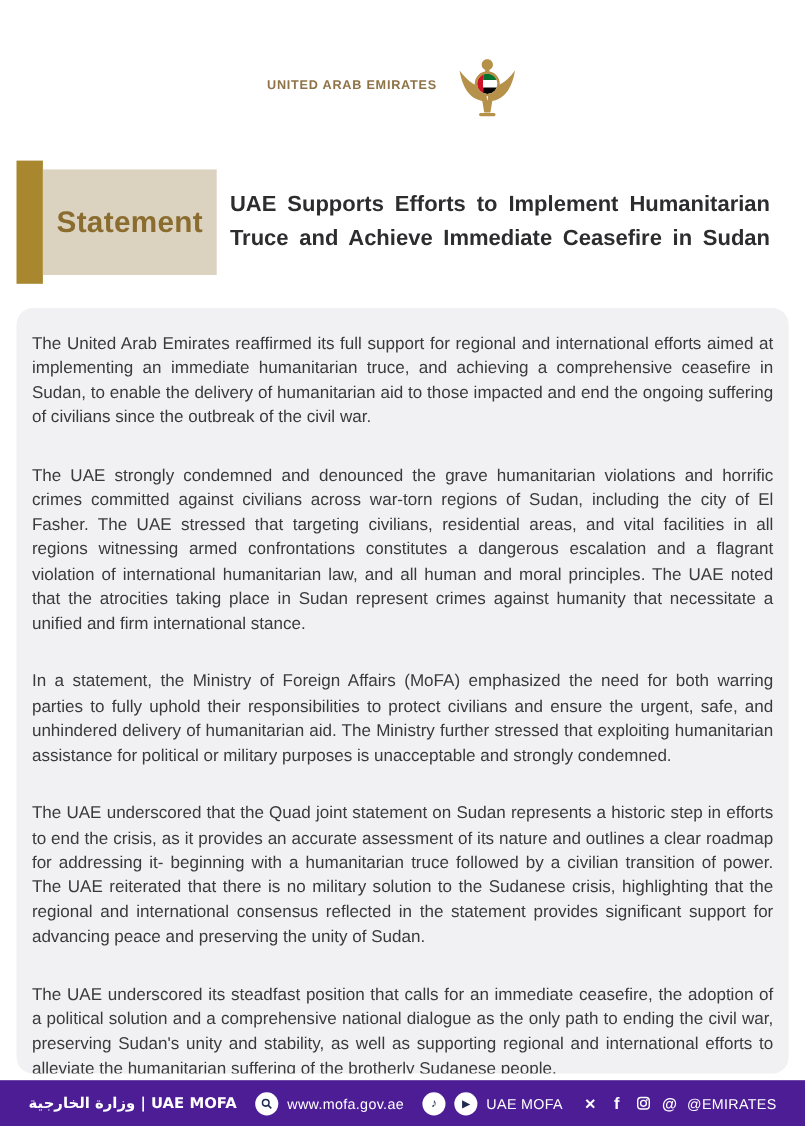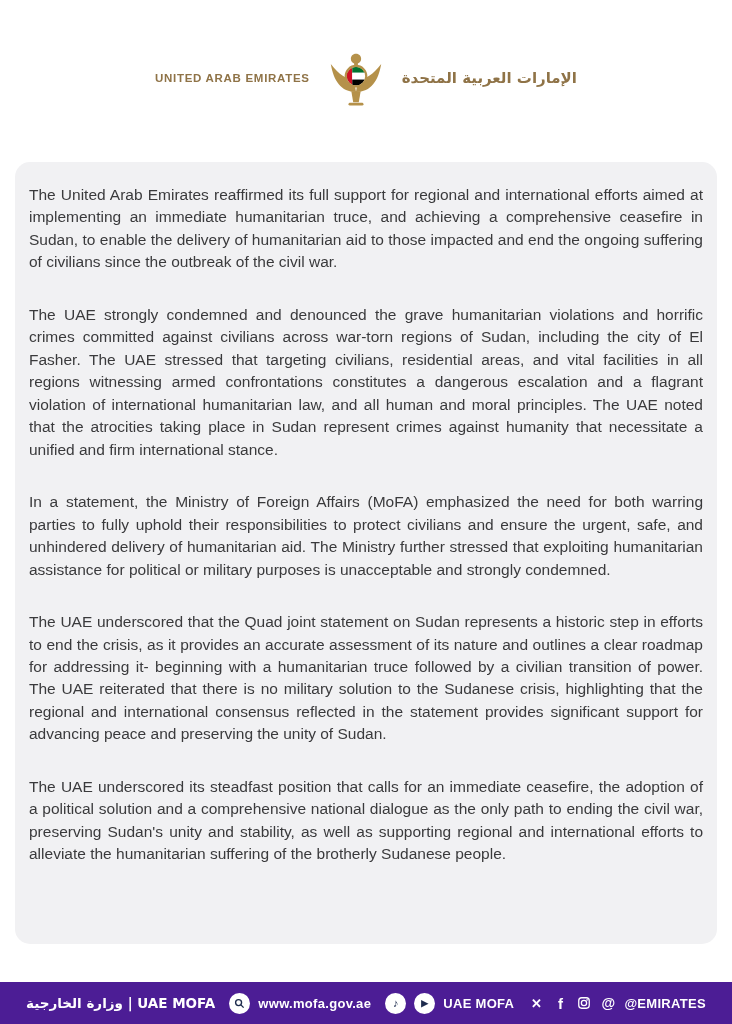--- a/index.html
+++ b/index.html
@@ -1,18 +1,18 @@
 <!DOCTYPE html>
 <html><head>
 <meta charset="utf-8">
 <style>
   * { margin:0; padding:0; box-sizing:border-box; }
   html,body { width:732px; height:1024px; background:#ffffff; }
   body { font-family:"Liberation Sans", sans-serif; }
-  .page { width:732px; height:1024px; display:flex; flex-direction:column; background:#fff; overflow:hidden;gap:32px; }
+  .page { width:732px; height:1024px; display:flex; flex-direction:column; background:#fff; overflow:hidden; }
 
   
   .header { display:flex; justify-content:center; align-items:center; gap:18px; margin-top:50px; }
   .org-en { text-align:right; color:#8f7347; font-weight:bold; font-size:11.5px; letter-spacing:0.7px; line-height:1.9; }
   .org-ar { text-align:right; direction:rtl; color:#8f7347; font-weight:bold; font-size:15px; line-height:1.7; font-family:"DejaVu Sans", sans-serif; }
   .emblem { width:56px; height:58px; flex:0 0 auto; }
 
   
   .statement-row { display:flex; align-items:center; margin-top:38px; height:112px; }
   .gold-bar { width:24px; height:112px; background:#a8872f; margin-left:15px; flex:0 0 auto; }
@@ -27,21 +27,21 @@
   .body-card p + p { margin-top:30px; }
 
   
   .footer { height:42px; background:#4c1d95; display:flex; align-items:center; justify-content:space-between;
             color:#fff; padding:14px 26px; font-size:13px; flex:0 0 auto; }
   .fgroup { display:flex; align-items:center; gap:8px; }
   .fleft { font-weight:bold; font-size:13.5px; font-family:"DejaVu Sans", sans-serif; }
   .circle-icon { width:21px; height:21px; border-radius:50%; background:#fff; color:#1d2b4d;
                  display:flex; align-items:center; justify-content:center; font-size:11px; font-weight:bold; flex:0 0 auto; }
   .glyph-icon { color:#fff; font-weight:bold; font-size:13px; display:flex; align-items:center; justify-content:center; width:16px; height:16px; }
-  .flabel { font-weight:bold; letter-spacing:0.3px; }
+  .flabel { font-weight:normal; letter-spacing:0.3px; }
 </style>
 </head>
 <body>
 
 <div class="page">
 
   <div class="header">
     <div class="org-en">
       <div>UNITED ARAB EMIRATES</div>
     </div>
@@ -59,24 +59,30 @@
         <rect x="19" y="17" width="7" height="22" fill="#ce1126"></rect>
         <rect x="26" y="17" width="16" height="7.3" fill="#00732f"></rect>
         <rect x="26" y="24.3" width="16" height="7.3" fill="#ffffff"></rect>
         <rect x="26" y="31.6" width="16" height="7.4" fill="#000000"></rect>
       </g>
       <circle cx="30" cy="28" r="11" fill="none" stroke="#b5914a" stroke-width="2.4"></circle>
       <path d="M25 44 L35 44 L33 56 L27 56 Z" fill="#b5914a"></path>
       <rect x="22" y="56.5" width="16" height="3" rx="1.5" fill="#b5914a"></rect>
     </svg>
     <div class="org-ar" dir="rtl">
-      <div>الإمارات العربية المتحدة</div>
     </div>
   </div>
 
+  <div class="statement-row">
+    <div class="gold-bar"></div>
+    <div class="label-box">
+      <span class="label-text">Statement</span>
+    </div>
+    <h1 class="title">UAE Supports Efforts to Implement Humanitarian Truce and Achieve Immediate Ceasefire in Sudan</h1>
+  </div>
 
   <div class="body-card">
     <p>The United Arab Emirates reaffirmed its full support for regional and international efforts aimed at implementing an immediate humanitarian truce, and achieving a comprehensive ceasefire in Sudan, to enable the delivery of humanitarian aid to those impacted and end the ongoing suffering of civilians since the outbreak of the civil war.</p>
     <p>The UAE strongly condemned and denounced the grave humanitarian violations and horrific crimes committed against civilians across war-torn regions of Sudan, including the city of El Fasher. The UAE stressed that targeting civilians, residential areas, and vital facilities in all regions witnessing armed confrontations constitutes a dangerous escalation and a flagrant violation of international humanitarian law, and all human and moral principles. The UAE noted that the atrocities taking place in Sudan represent crimes against humanity that necessitate a unified and firm international stance.</p>
     <p>In a statement, the Ministry of Foreign Affairs (MoFA) emphasized the need for both warring parties to fully uphold their responsibilities to protect civilians and ensure the urgent, safe, and unhindered delivery of humanitarian aid. The Ministry further stressed that exploiting humanitarian assistance for political or military purposes is unacceptable and strongly condemned.</p>
     <p>The UAE underscored that the Quad joint statement on Sudan represents a historic step in efforts to end the crisis, as it provides an accurate assessment of its nature and outlines a clear roadmap for addressing it- beginning with a humanitarian truce followed by a civilian transition of power. The UAE reiterated that there is no military solution to the Sudanese crisis, highlighting that the regional and international consensus reflected in the statement provides significant support for advancing peace and preserving the unity of Sudan.</p>
     <p>The UAE underscored its steadfast position that calls for an immediate ceasefire, the adoption of a political solution and a comprehensive national dialogue as the only path to ending the civil war, preserving Sudan's unity and stability, as well as supporting regional and international efforts to alleviate the humanitarian suffering of the brotherly Sudanese people.</p>
   </div>
 
   <div class="footer">

